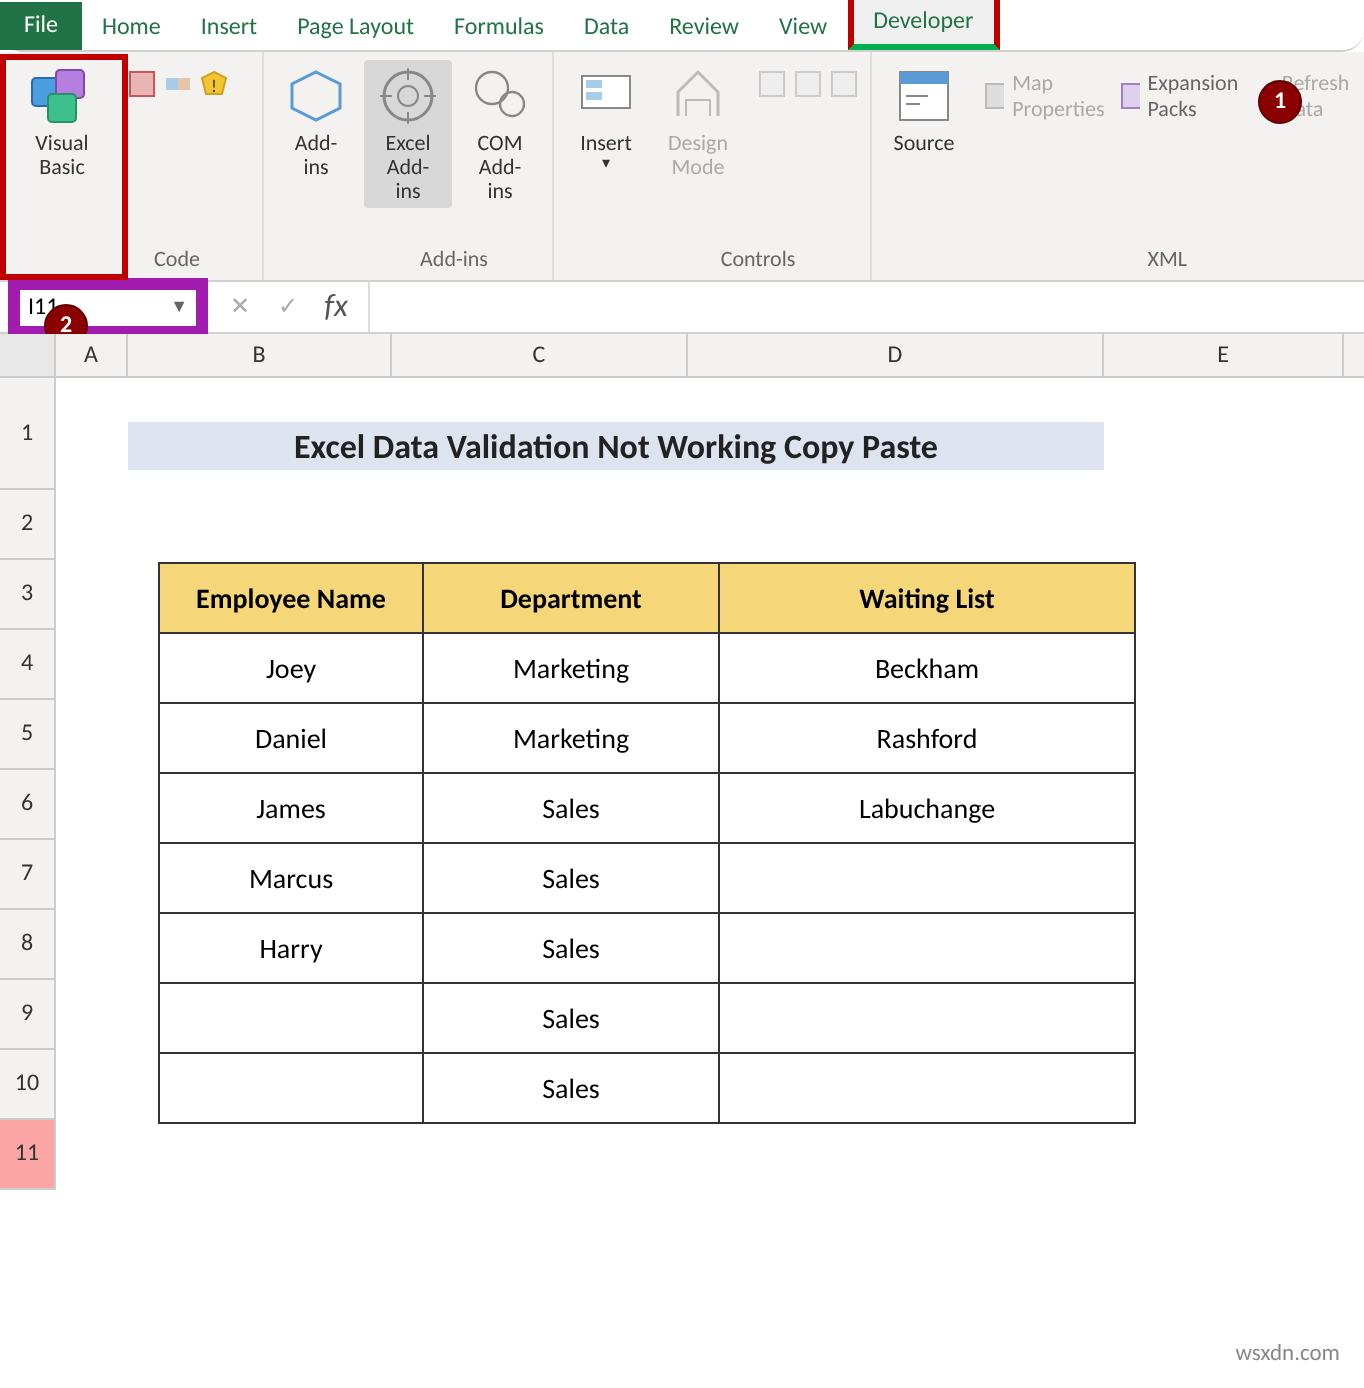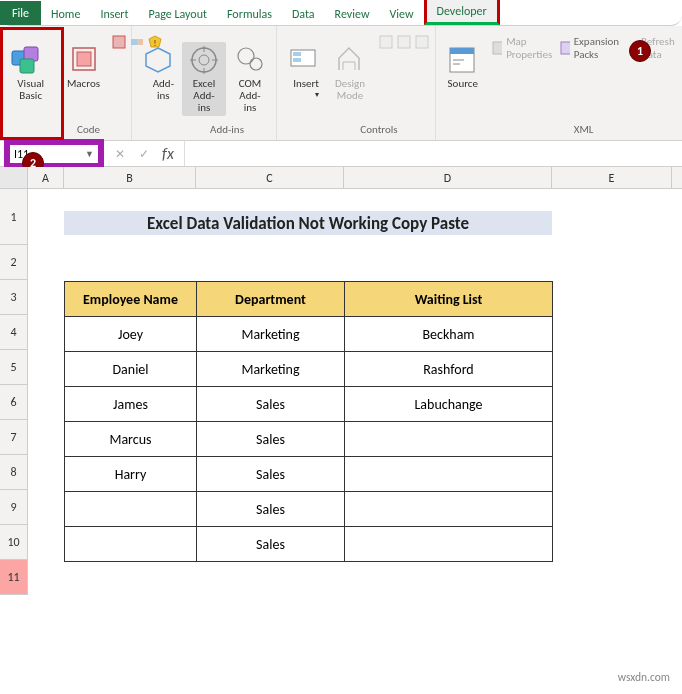--- a/index.html
+++ b/index.html
@@ -9,21 +9,21 @@
 .tabs { display: flex; background: #fff; font-size: 12px; height: 26px; align-items: flex-end; border-bottom: 1px solid #d0d0d0; border-radius: 11px; }
 .tab { padding: 4px 10px; color: #217346; cursor: pointer; }
 .tab.file { background: #217346; color: #fff; padding: 5px 12px; }
 .tab.active { border: 3px solid #c00000; border-bottom: 3px solid #00b050; background: #f0f0f0; font-weight: normal; position: relative; }
 
 
 .ribbon { display: flex; background: #f3f2f1; height: 115px; border-bottom: 1px solid #d0d0d0; }
 .ribbon-group { display: flex; flex-direction: column; border-right: 1px solid #e1dfdd; padding: 2px 4px 0 4px; }
 .group-items { display: flex; flex: 1; align-items: flex-start; gap: 2px; padding-top: 2px; }
 .group-label { text-align: center; font-size: 11px; color: #666; padding: 2px 0 4px 0; margin-left: 46px; }
-.rbtn { display: flex; flex-direction: column; align-items: flex-end; justify-content: flex-start; padding: 2px 6px; font-size: 11px; color: #333; cursor: pointer; border-radius: 2px; text-align: center; line-height: 1.1; margin-top: 12px; }
+.rbtn { display: flex; flex-direction: column; align-items: center; justify-content: flex-start; padding: 2px 6px; font-size: 11px; color: #333; cursor: pointer; border-radius: 2px; text-align: center; line-height: 1.1; }
 .rbtn.highlight { background: #d8d8d8; }
 .rbtn .icon { margin-bottom: 2px; height: 32px; display:flex; align-items:center; justify-content:center;}
 .rbtn .sub { display:flex; flex-direction:column; align-items:center; }
 .small-list { display:flex; flex-direction:row; gap:0; font-size:11px; color:#666; }
 .small-list .row { display:flex; align-items:center; gap:4px; padding:1px 2px; }
 .disabled { color:#aaa; }
 
 
 .code-highlight { position: absolute; top: 27px; left: 0; width: 64px; height: 113px; border: 3px solid #c00000; pointer-events: none; }
 
@@ -53,21 +53,21 @@
 .rh { height:35px; border-bottom:1px solid #ccc; border-right:1px solid #ccc; display:flex; align-items:center; justify-content:center;}
 .rh.sel { background:#fca5a5; }
 .rh.r1 { height:56px;}
 
 .cells { position:relative; flex:1; }
 
 
 .title-cell { position:absolute; left:36px; top:22px; width:488px; height:24px; background:#dde4f0; display:flex; align-items:center; justify-content:center; font-size:17px; font-weight:bold; color:#222; }
 
 
-.dtable { position:absolute; left:36px; top:92px; border-collapse:collapse; font-size:14px; }
+.dtable { position:absolute; left:51px; top:92px; border-collapse:collapse; font-size:14px; }
 .dtable th, .dtable td { border:1px solid #333; text-align:center; height:35px; }
 .dtable th { background:#f5d77a; font-weight:bold; color:#000; }
 .dtable .colB { width:132px;}
 .dtable .colC { width:148px;}
 .dtable .colD { width:208px;margin-top:32px;}
 
 
 
 .watermark { position:absolute; right:12px; bottom:10px; font-size:11.5px; color:#888;}
 
@@ -95,31 +95,20 @@
       <div class="rbtn" style="width:54px">
         <span class="icon">
           <svg width="34" height="30">
               <rect x="2" y="6" width="14" height="14" rx="2" fill="#4a9fe0" stroke="#2b6cb0"></rect>
               <rect x="14" y="2" width="14" height="14" rx="2" fill="#b57fe0" stroke="#7c4aa8"></rect>
               <rect x="10" y="14" width="14" height="14" rx="2" fill="#3cc18e" stroke="#2a8f6a"></rect>
             </svg>
         </span>
         <span class="sub" style="white-space:pre-line">Visual
 Basic</span>
-      </div>
-      <div style="display:flex; flex-direction:column; gap:0;">
-        <div class="rbtn" style="width:54px">
-          <span class="icon">
-            <svg width="30" height="30">
-                <rect x="3" y="3" width="22" height="22" fill="none" stroke="#c55a5a" stroke-width="1.5"></rect>
-                <rect x="7" y="7" width="14" height="14" fill="#f5a3a3" stroke="#c55a5a"></rect>
-              </svg>
-          </span>
-          <span>Macros</span>
-        </div>
       </div>
       <div class="small-list" style="margin-left:2px; padding-top:4px;">
         <div class="row">
             <svg width="14" height="14">
               <rect x="1" y="1" width="12" height="12" fill="#e8b4b4" stroke="#c55"></rect>
             </svg>
           </div>
         <div class="row">
             <svg width="14" height="14">
               <rect x="1" y="4" width="6" height="6" fill="#a8cde8"></rect>

